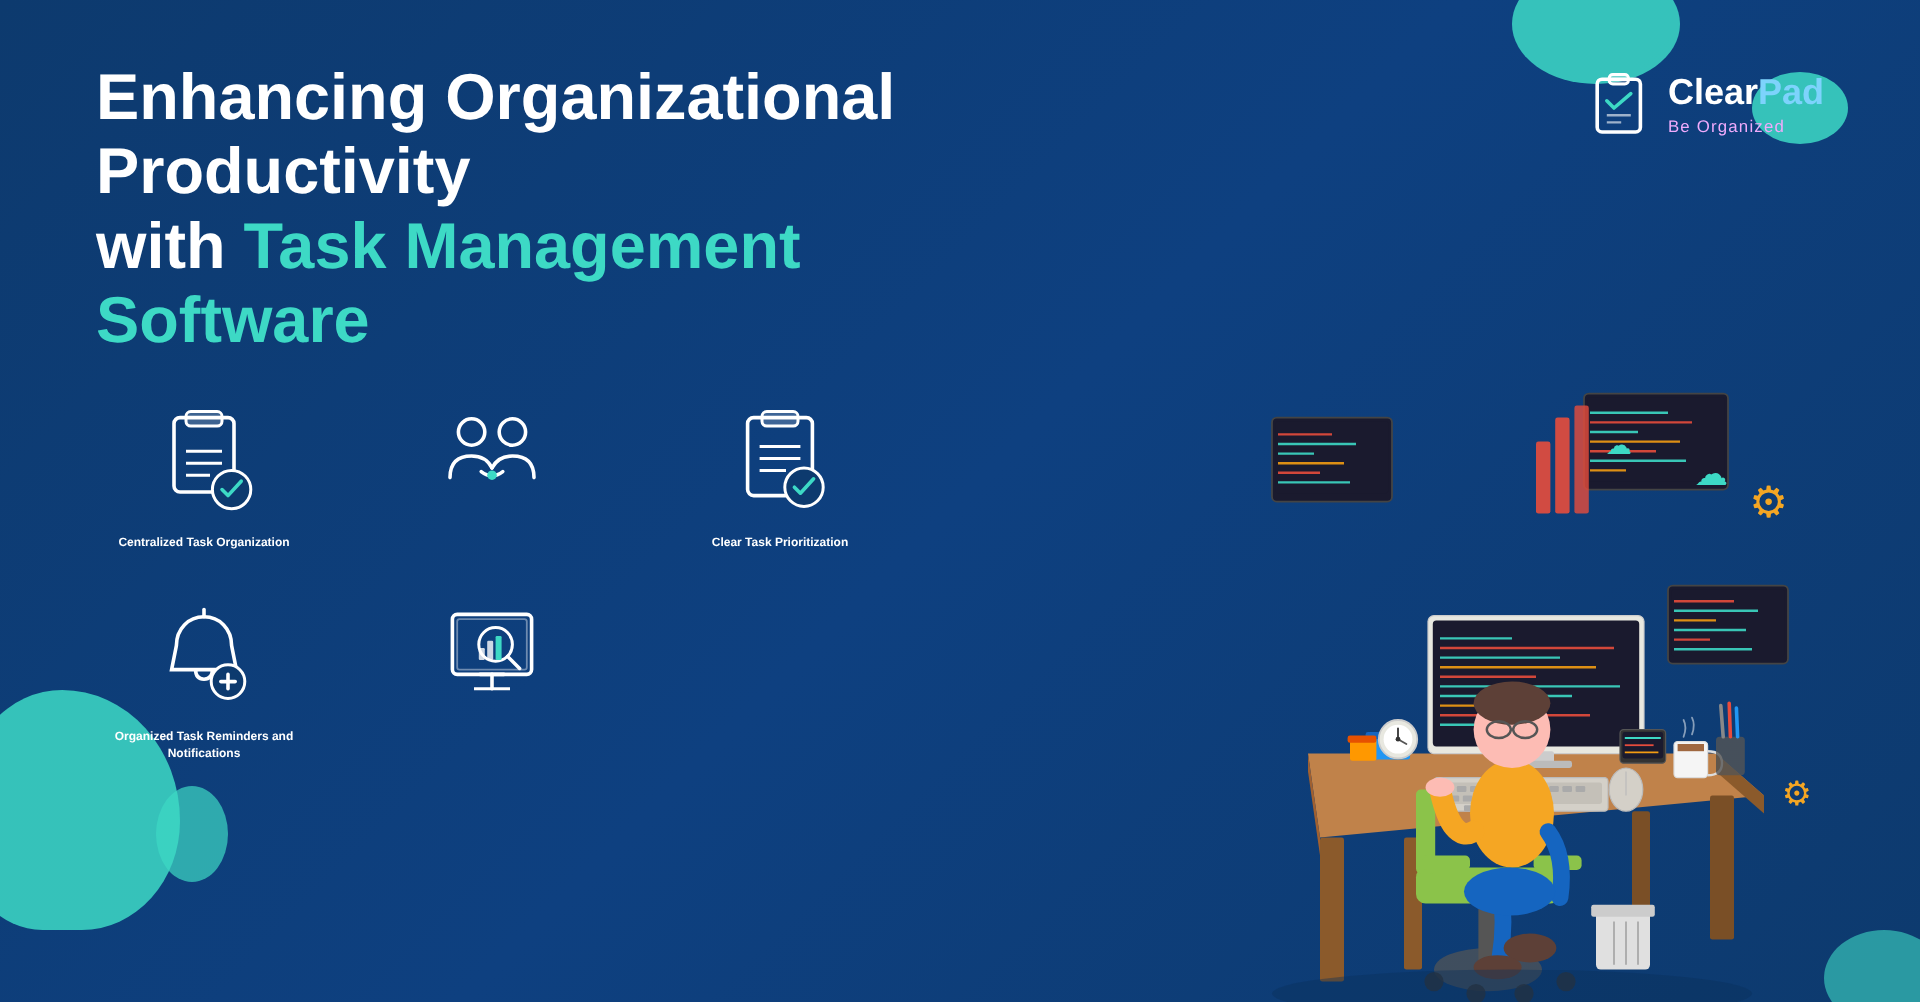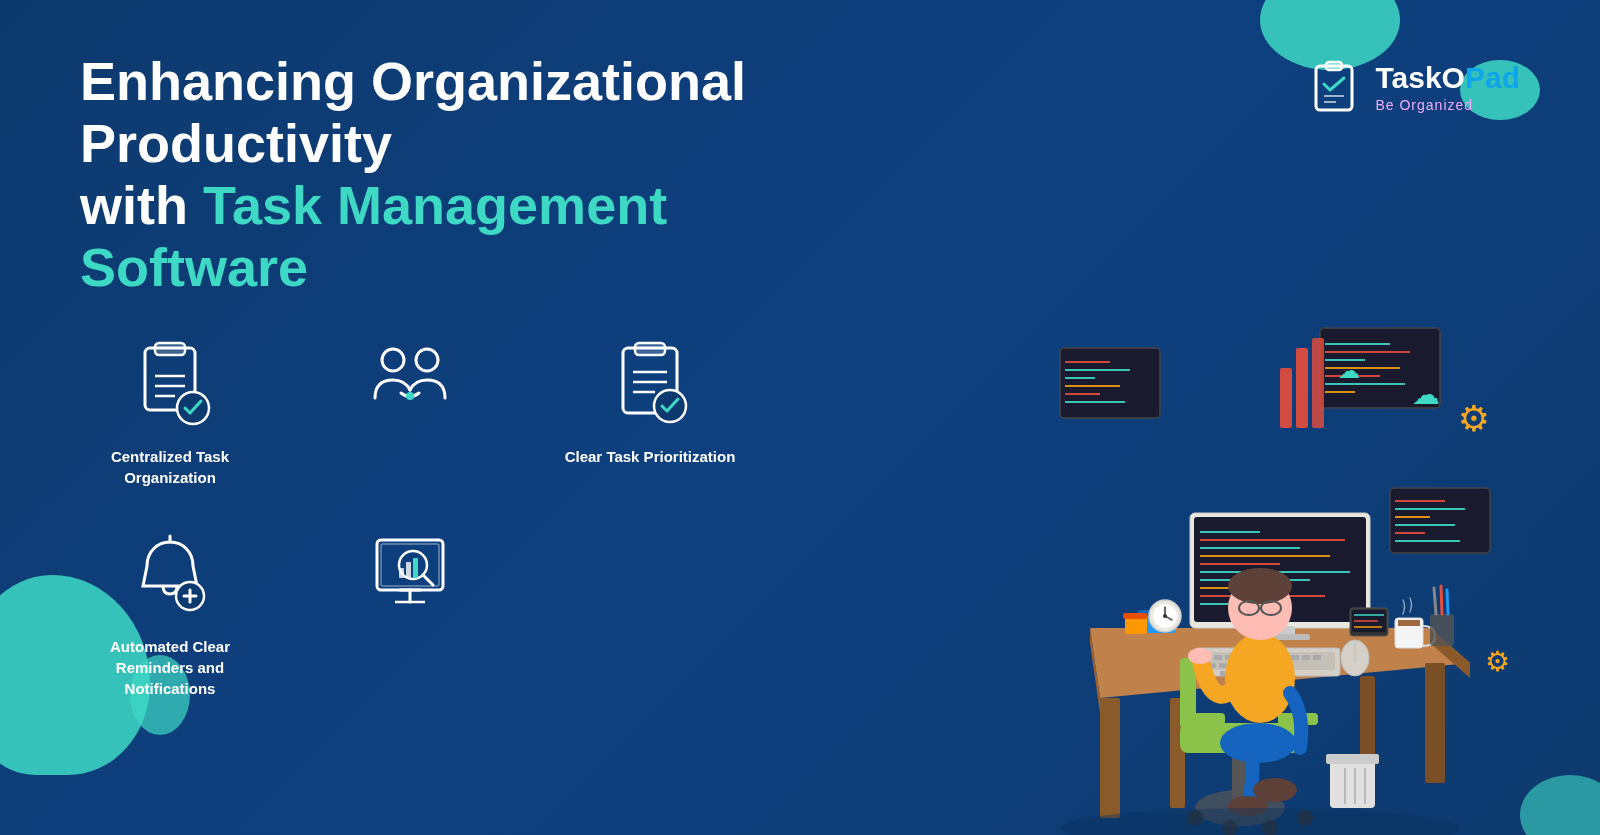--- a/index.html
+++ b/index.html
@@ -161,21 +161,21 @@
       text-align: center;
     }
 
     .feature-icon {
       width: 90px;
       height: 90px;
       margin-bottom: 18px;
     }
 
     .feature-label {
-      font-size: 15px;
+      font-size: 10px;
       font-weight: 700;
       color: #ffffff;
       line-height: 1.4;
     }
 
     
     .illustration-area {
       width: 520px;
       position: relative;
       display: flex;
@@ -245,21 +245,21 @@
         <svg class="logo-icon" viewBox="0 0 55 55" fill="none" xmlns="http://www.w3.org/2000/svg">
           <rect x="8" y="6" width="36" height="44" rx="4" fill="none" stroke="white" stroke-width="3"></rect>
           <rect x="18" y="2" width="16" height="8" rx="3" fill="none" stroke="white" stroke-width="2.5"></rect>
           <rect x="18" y="2" width="16" height="8" rx="3" fill="white" opacity="0.3"></rect>
           <path d="M16 24 L22 30 L36 18" stroke="#3dd9c5" stroke-width="3" stroke-linecap="round" stroke-linejoin="round"></path>
           <line x1="16" y1="36" x2="36" y2="36" stroke="white" stroke-width="2" opacity="0.6"></line>
           <line x1="16" y1="42" x2="28" y2="42" stroke="white" stroke-width="2" opacity="0.6"></line>
         </svg>
         <div>
           <div style="font-size:30px; font-weight:900; color:#ffffff; line-height:1;">
-            <span>TaskO</span><span style="color:#0ea5e9;">Pad</span>
+            <span>Clear</span><span style="color:#7dd3fc;">Pad</span>
           </div>
           <div class="logo-tagline">Be Organized</div>
         </div>
       </div>
     </div>
   </div>
 
   <div class="main-body">
     <div class="features-section">
 
@@ -315,21 +315,21 @@
           <svg class="feature-icon" viewBox="0 0 90 90" fill="none" xmlns="http://www.w3.org/2000/svg">
 
             <path d="M45 14 C32 14 22 24 22 38 L18 58 L72 58 L68 38 C68 24 58 14 45 14 Z" fill="none" stroke="white" stroke-width="3"></path>
             <path d="M38 58 Q38 66 45 66 Q52 66 52 58" fill="none" stroke="white" stroke-width="3"></path>
             <line x1="45" y1="8" x2="45" y2="14" stroke="white" stroke-width="3" stroke-linecap="round"></line>
 
             <circle cx="65" cy="68" r="14" fill="#0d3a6e" stroke="white" stroke-width="2.5"></circle>
             <line x1="65" y1="62" x2="65" y2="74" stroke="white" stroke-width="3" stroke-linecap="round"></line>
             <line x1="59" y1="68" x2="71" y2="68" stroke="white" stroke-width="3" stroke-linecap="round"></line>
           </svg>
-          <div class="feature-label">Automated Clear Reminders and Notifications</div>
+          <div class="feature-label">Organized Task Reminders and Notifications</div>
         </div>
 
         <div class="feature-item">
           <svg class="feature-icon" viewBox="0 0 90 90" fill="none" xmlns="http://www.w3.org/2000/svg">
 
             <rect x="12" y="12" width="66" height="50" rx="4" fill="none" stroke="white" stroke-width="3"></rect>
             <rect x="16" y="16" width="58" height="42" rx="2" fill="none" stroke="white" stroke-width="1.5" opacity="0.4"></rect>
             <line x1="35" y1="62" x2="55" y2="62" stroke="white" stroke-width="3" stroke-linecap="round"></line>
             <line x1="45" y1="62" x2="45" y2="74" stroke="white" stroke-width="3" stroke-linecap="round"></line>
             <line x1="30" y1="74" x2="60" y2="74" stroke="white" stroke-width="2.5"></line>

